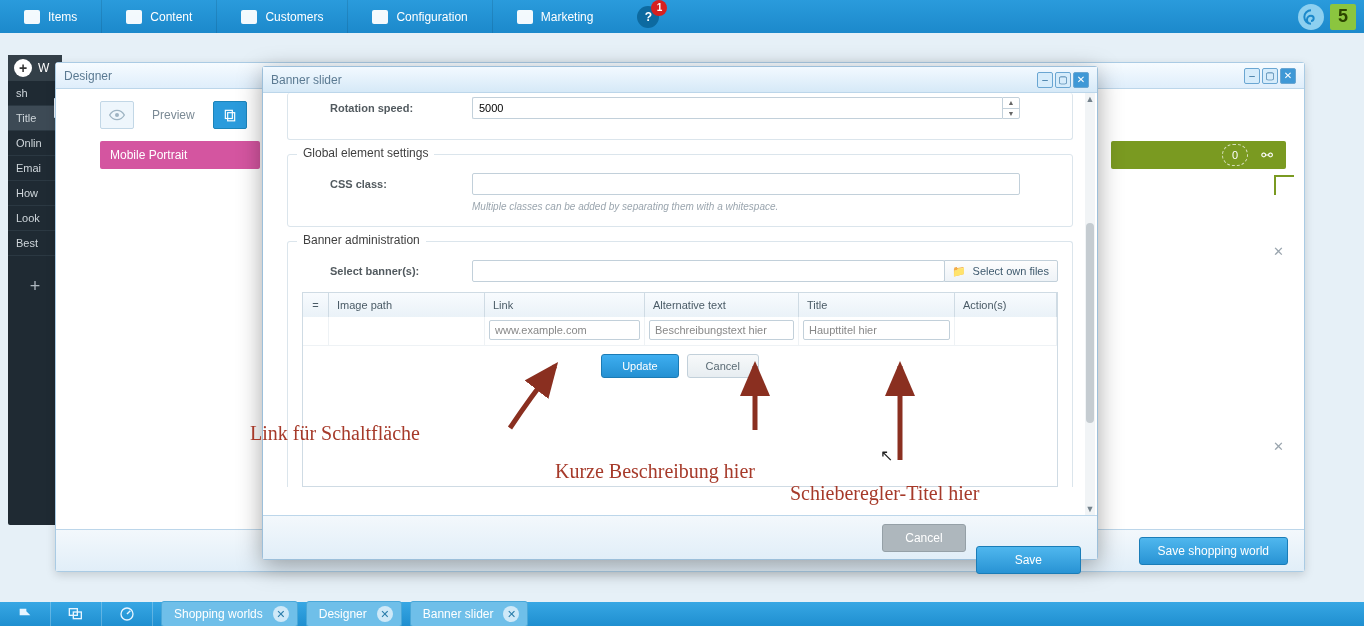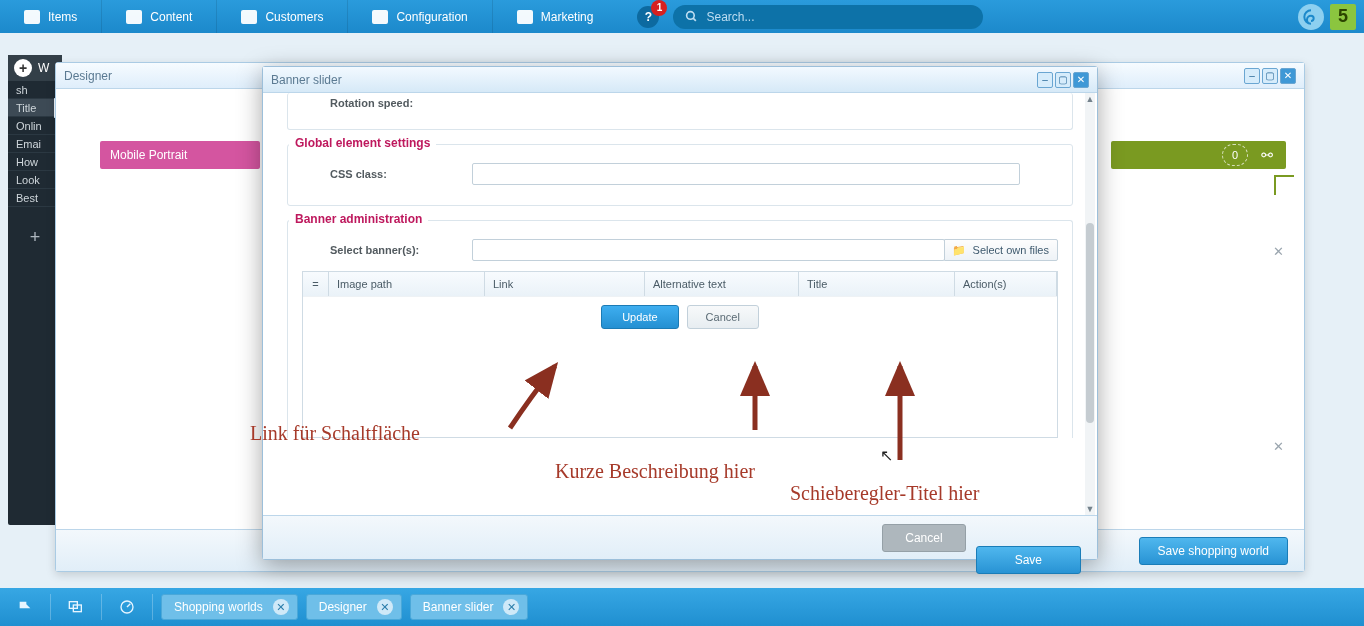--- a/index.html
+++ b/index.html
@@ -30,21 +30,21 @@
           display:flex;align-items:center;justify-content:center; font-weight:bold; font-size:18px;
           border-radius:2px; }
 
   
   .sidebar-dark { position:absolute; left:8; top:55px; width:54px; height:470px;
                   background:#1f2a33; z-index:5; border-radius:2px 0 0 2px; }
   .sidebar-dark .plus-bar { height:26px; background:#333f48; display:flex;align-items:center;
                             padding-left:6px; }
   .plus-ico { width:18px;height:18px;border-radius:50%;background:#fff;color:#333;
               display:flex;align-items:center;justify-content:center;font-weight:bold;font-size:14px;}
-  .sidebar-dark .row { height:18px; color:#cfd6db; font-size:11px; display:flex;align-items:center;
+  .sidebar-dark .row { height:25px; color:#cfd6db; font-size:11px; display:flex;align-items:center;
                        padding-left:8px; border-bottom:1px solid #2b3842; white-space:nowrap; overflow:hidden;}
   .sidebar-dark .active { background:#3d4a55; }
   .sidebar-dark .plus-area { height:60px; display:flex;align-items:center;justify-content:center;
                              color:#aeb7bf; font-size:18px;}
   .collapse-tab { position:absolute; left:54px; top:98px; width:24px; height:20px;
                   background:#eef5fb; border:1px solid #c2d7e6; border-left:none;
                   border-radius:0 3px 3px 0; display:flex;align-items:center;justify-content:center;
                   font-size:11px; color:#5a7a90; z-index:6;}
 
   
@@ -97,22 +97,22 @@
   .modal-scrollbar { position:absolute; right:2px; top:0; bottom:0; width:10px;
                      background:#f1f4f6;}
   .modal-scrollbar .thumb { position:absolute; left:1px; right:1px; top:130px; height:200px;
                             background:#c5ccd1; border-radius:4px;}
   .modal-scrollbar .up, .modal-scrollbar .down { position:absolute;left:0;right:0;height:12px;
        color:#74828c;font-size:9px;display:flex;align-items:center;justify-content:center;}
   .modal-scrollbar .up{top:0;} .modal-scrollbar .down{bottom:0;}
 
   .fs { margin:0 24px 14px 24px; border:1px solid #dbe5ec; border-radius:3px; padding:18px 14px 14px;
         position:relative;}
-  .fs .legend { position:absolute; top:-9px; left:1px; background:#fff; padding:0 6px;
-                font-size:12px; color:#be185d;font-weight:bold;}
+  .fs .legend { position:absolute; top:-9px; left:9px; background:#fff; padding:0 6px;
+                font-size:12px; color:#404040;}
   .fld-row { display:flex; align-items:center; margin-bottom:6px; font-size:11px; color:#525a5f;}
   .fld-row label { width:170px; font-weight:bold;padding-left:28px; }
   .txt-input { flex:1; height:22px; border:1px solid #c2d0da; border-radius:2px;
                background:#fff; padding:0 6px; font-size:11px; color:#555;}
   .spinner { width:548px; display:flex;}
   .spinner input { flex:1;height:22px;border:1px solid #c2d0da;border-right:none;border-radius:2px 0 0 2px;
                    padding:0 6px;font-size:11px;}
   .spinner .spin-btns{width:18px;border:1px solid #c2d0da;border-radius:0 2px 2px 0;
         display:flex;flex-direction:column;}
   .spinner .spin-btns div{flex:1;font-size:7px;color:#666;display:flex;align-items:center;
@@ -157,21 +157,21 @@
   .btn-muted { height:28px;padding:0 22px;background:#aeb7bd;border:1px solid #95a0a7;
                color:#fff;border-radius:3px;font-size:12px;cursor:pointer;}
 
   
   .anno { position:absolute; z-index:40; color:#a63a2a;
           font-family: Georgia, 'Times New Roman', serif; font-size:20px;}
   .arrow { position:absolute; z-index:40;}
   .cursor { position:absolute; z-index:45; font-size:16px; color:#222;}
 
   
-  .taskbar { position:absolute; left:0; right:0; bottom:0; height:38px;
+  .taskbar { position:absolute; left:0; right:0; bottom:0; height:24px;
              background:linear-gradient(#37a7e4,#1f8fd0); display:flex; align-items:center;
              gap:8px; padding:0 8px; z-index:60;}
   .tb-btn { width:34px;height:28px;border-radius:2px;background:rgba(255,255,255,.0);
             display:flex;align-items:center;justify-content:center;color:#e7f5ff;}
   .tb-sep { width:1px;height:26px;background:rgba(255,255,255,.25);}
   .tb-pill { height:26px;background:#6fbfe9;border:1px solid #4aa8d9;border-radius:3px;
              display:flex;align-items:center;gap:10px;padding:0 8px 0 12px;color:#fff;
              font-size:12px;cursor:pointer;}
   .tb-pill .x { width:16px;height:16px;border-radius:50%;background:#cfe9f8;color:#2b7daa;
                 display:flex;align-items:center;justify-content:center;font-size:11px;}
@@ -197,27 +197,20 @@
     <span>Configuration</span>
   </div>
   <div class="menu-item">
     <span class="menu-icon"></span>
     <span>Marketing</span>
   </div>
 
   <div class="help-btn">?
     <span class="badge">1</span>
   </div>
-  <div class="search">
-    <svg viewBox="0 0 24 24" fill="none" stroke="#bdddf1" stroke-width="3">
-        <circle cx="10" cy="10" r="7"></circle>
-        <line x1="20" y1="20" x2="15" y2="15"></line>
-      </svg>
-    <span>Search...</span>
-  </div>
   <div class="topbar-right">
     <div class="sw-logo">
       <svg width="16" height="16" viewBox="0 0 24 24">
           <path d="M12 2a10 10 0 100 20 6 6 0 010-12 4 4 0 010 8" fill="none" stroke="#1c89cb" stroke-width="3"></path>
         </svg>
     </div>
     <div class="five">5</div>
   </div>
 </div>
 
@@ -240,20 +233,35 @@
 <div class="designer-win">
   <div class="win-title">
     <span>Designer</span>
     <div class="win-ctrls">
       <div class="win-ctrl">–</div>
       <div class="win-ctrl">▢</div>
       <div class="win-ctrl close">✕</div>
     </div>
   </div>
   <div class="designer-body">
+    <div class="preview-bar">
+      <div class="eye-btn">
+        <svg width="16" height="12" viewBox="0 0 24 16">
+            <path d="M1 8s4-7 11-7 11 7 11 7-4 7-11 7S1 8 1 8z" fill="none" stroke="#9db3c2" stroke-width="2"></path>
+            <circle cx="12" cy="8" r="3" fill="#9db3c2"></circle>
+          </svg>
+      </div>
+      <span class="prev-label">Preview</span>
+      <div class="copy-btn">
+        <svg width="14" height="14" viewBox="0 0 24 24">
+            <rect x="4" y="4" width="12" height="14" fill="none" stroke="#fff" stroke-width="2"></rect>
+            <rect x="8" y="8" width="12" height="14" fill="none" stroke="#fff" stroke-width="2"></rect>
+          </svg>
+      </div>
+    </div>
     <div class="mobile-chip">
       <span>Mobile Portrait</span>
     </div>
     <div class="green-bar">
       <div class="zero-badge">0</div>
       <div class="link-ico">⚯</div>
     </div>
     <div class="ruler-mark"></div>
     <div class="x-close1">✕</div>
     <div class="x-close2">✕</div>
@@ -271,29 +279,37 @@
       <div class="win-ctrl">▢</div>
       <div class="win-ctrl close">✕</div>
     </div>
   </div>
 
   <div class="modal-body">
 
     <div class="fs rot-top" style="margin-top:0;">
       <div class="fld-row">
         <label>Rotation speed:</label>
+        <div class="spinner">
+          <input value="5000" style="">
+          <div class="spin-btns">
+            <div>▲</div>
+            <div>▼</div>
+          </div>
+        </div>
       </div>
     </div>
 
     <div class="fs">
       <div class="legend">Global element settings</div>
       <div class="fld-row">
         <label>CSS class:</label>
         <input class="txt-input" style="width: 548px; flex: 0 0 auto;">
       </div>
+      <div class="hint">Multiple classes can be added by separating them with a whitespace.</div>
     </div>
 
     <div class="fs open-bottom">
       <div class="legend">Banner administration</div>
       <div class="fld-row banner-row">
         <label>Select banner(s):</label>
         <input class="txt-input" style="">
         <div class="select-files-btn">
           <span>📁</span>
           <span>Select own files</span>
@@ -302,20 +318,28 @@
 
       <div class="tbl">
         <div class="tbl-h">
           <div class="col-handle">=</div>
           <div class="col-img">Image path</div>
           <div class="col-link">Link</div>
           <div class="col-alt">Alternative text</div>
           <div class="col-title">Title</div>
           <div class="col-act">Action(s)</div>
         </div>
+        <div class="tbl-r">
+          <div class="col-handle"></div>
+          <div class="col-img"></div>
+          <div class="col-link"><input class="cell-input" value="www.example.com" style=""></div>
+          <div class="col-alt"><input class="cell-input" value="Beschreibungstext hier" style=""></div>
+          <div class="col-title"><input class="cell-input" value="Haupttitel hier" style=""></div>
+          <div class="col-act"></div>
+        </div>
         <div class="tbl-actions">
           <button class="btn-blue">Update</button>
           <button class="btn-grey">Cancel</button>
         </div>
         <div style="height:100px;"></div>
       </div>
     </div>
 
     <div class="modal-scrollbar">
       <div class="up">▲</div>

